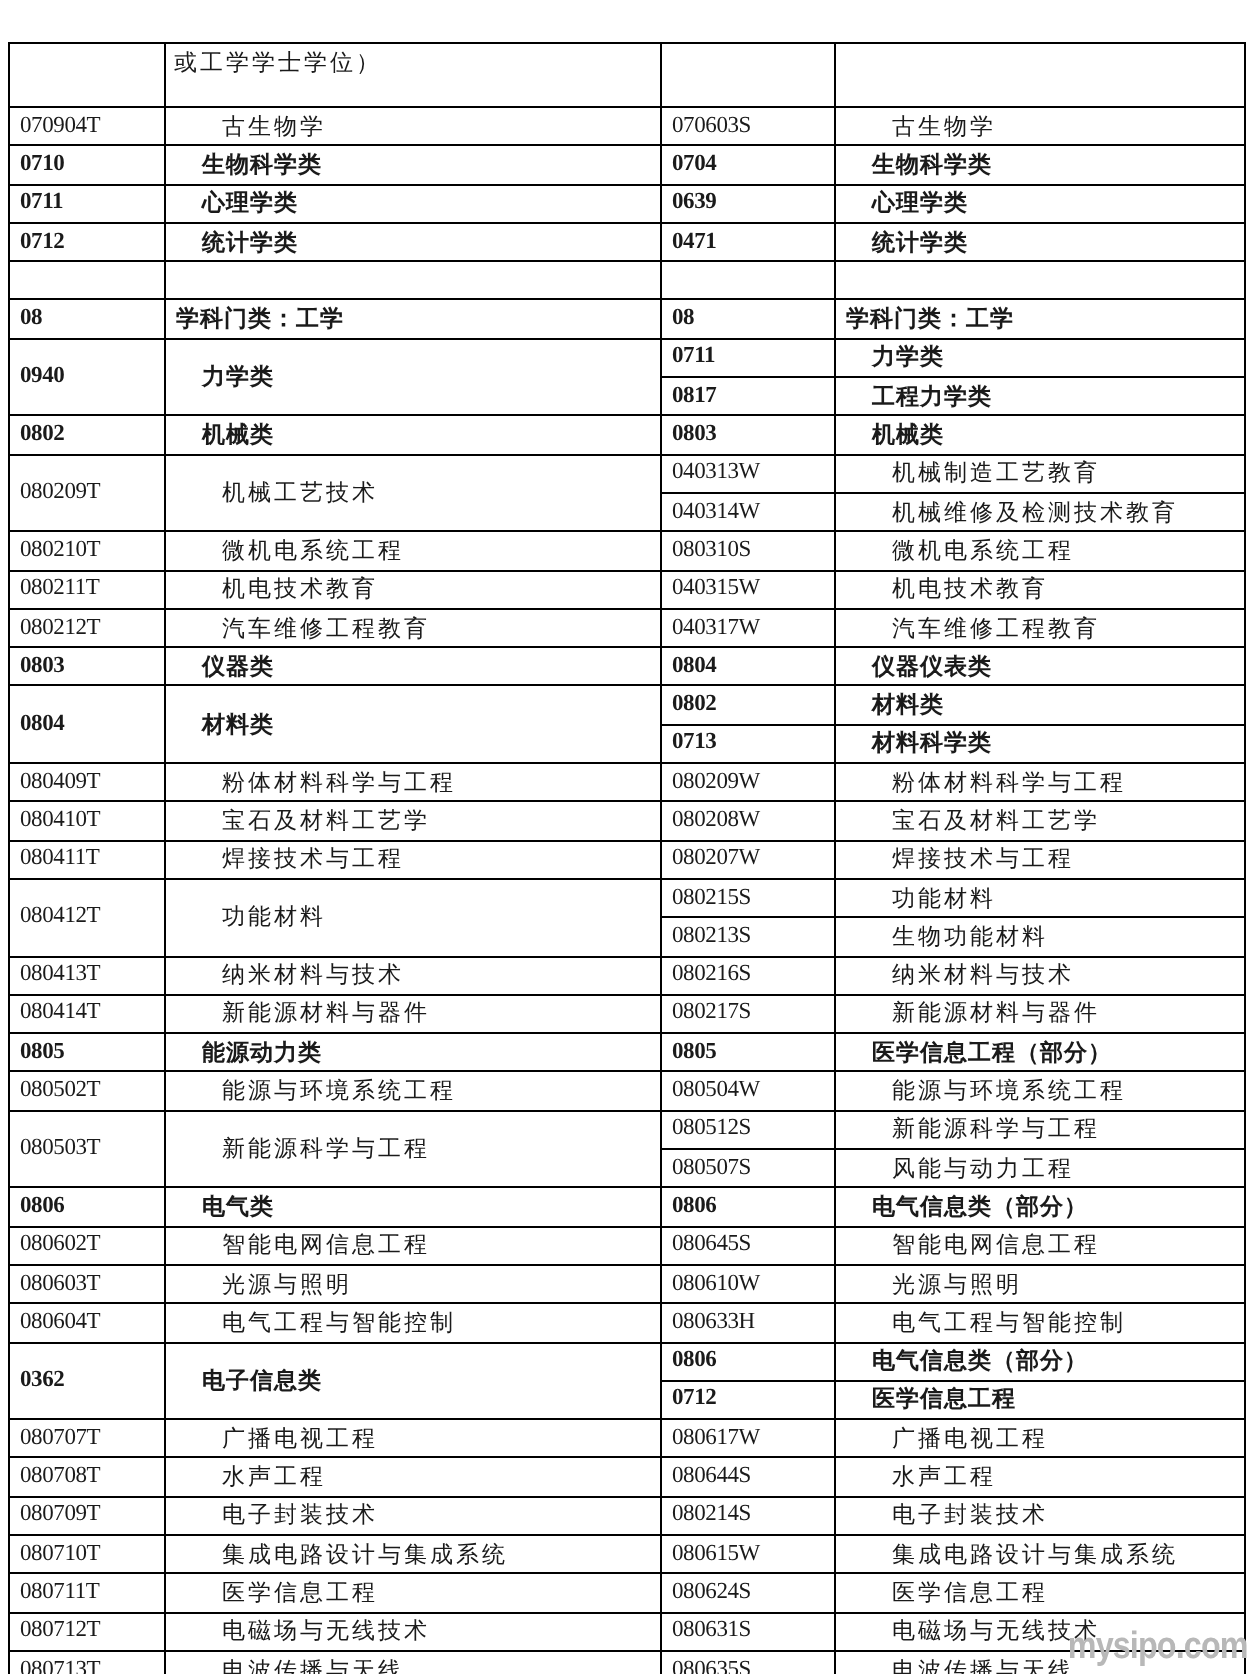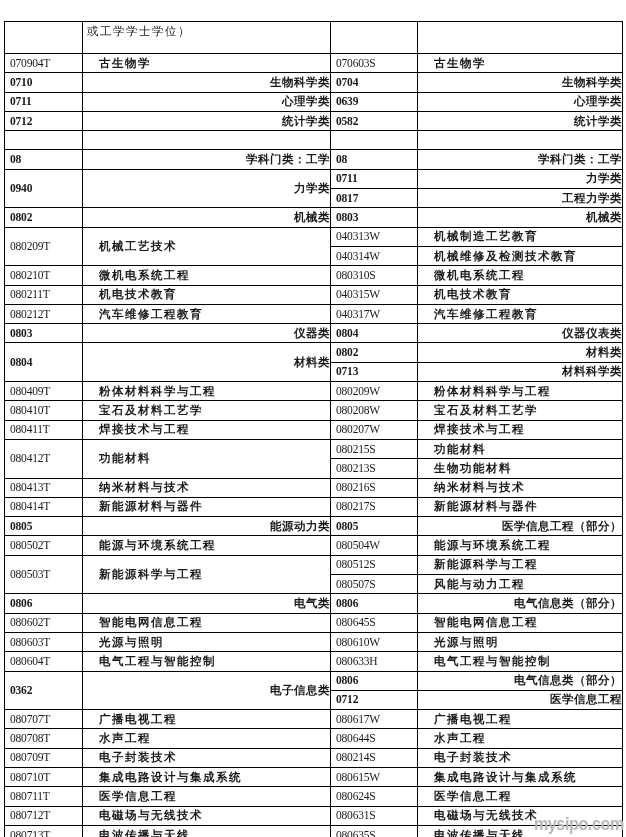--- a/index.html
+++ b/index.html
@@ -15,23 +15,23 @@
     padding: 0 0 0 5px;
     font-size: 11.5px;
     line-height: 17px;
     height: 18.3px;
     vertical-align: middle;
     white-space: nowrap;
     overflow: hidden;
   }
   td.code { font-family: "Liberation Serif", serif; font-size: 12.5px; letter-spacing: -0.2px; }
   td.name { letter-spacing: 1.5px; }
-  td.name.sub { padding-left: 16px; font-weight: bold; }
+  td.name.sub { padding-left: 28px; }
   tr.cat td { font-weight: bold; }
-  tr.cat td.name { padding-left: 18px; letter-spacing: 0.5px; text-align: right; }
+  tr.cat td.name { padding-left: 18px; letter-spacing: 0.5px; }
   tr.cat td.code { font-weight: bold; margin-left: 12px; }
   td.name.top { vertical-align: top; padding-top: 1px; padding-left: 4px; letter-spacing: 1.5px; height: 30px; }
   .watermark {
     position: absolute; right: 2px; bottom: 2px;
     font-family: "Liberation Sans", sans-serif; font-weight: bold;
     font-size: 19px; color: #b8b8b8; letter-spacing: -0.5px;
     transform: scaleX(0.85); transform-origin: right bottom;
   }
 </style>
 </head>
@@ -66,21 +66,21 @@
     </tr>
     <tr class="cat">
       <td class="code">0711</td>
       <td class="name">心理学类</td>
       <td class="code">0639</td>
       <td class="name">心理学类</td>
     </tr>
     <tr class="cat">
       <td class="code">0712</td>
       <td class="name">统计学类</td>
-      <td class="code">0582</td>
+      <td class="code">0471</td>
       <td class="name">统计学类</td>
     </tr>
     <tr>
       <td class="code"></td>
       <td class="name"></td>
       <td class="code"></td>
       <td class="name"></td>
     </tr>
     <tr class="cat">
       <td class="code">08</td>

